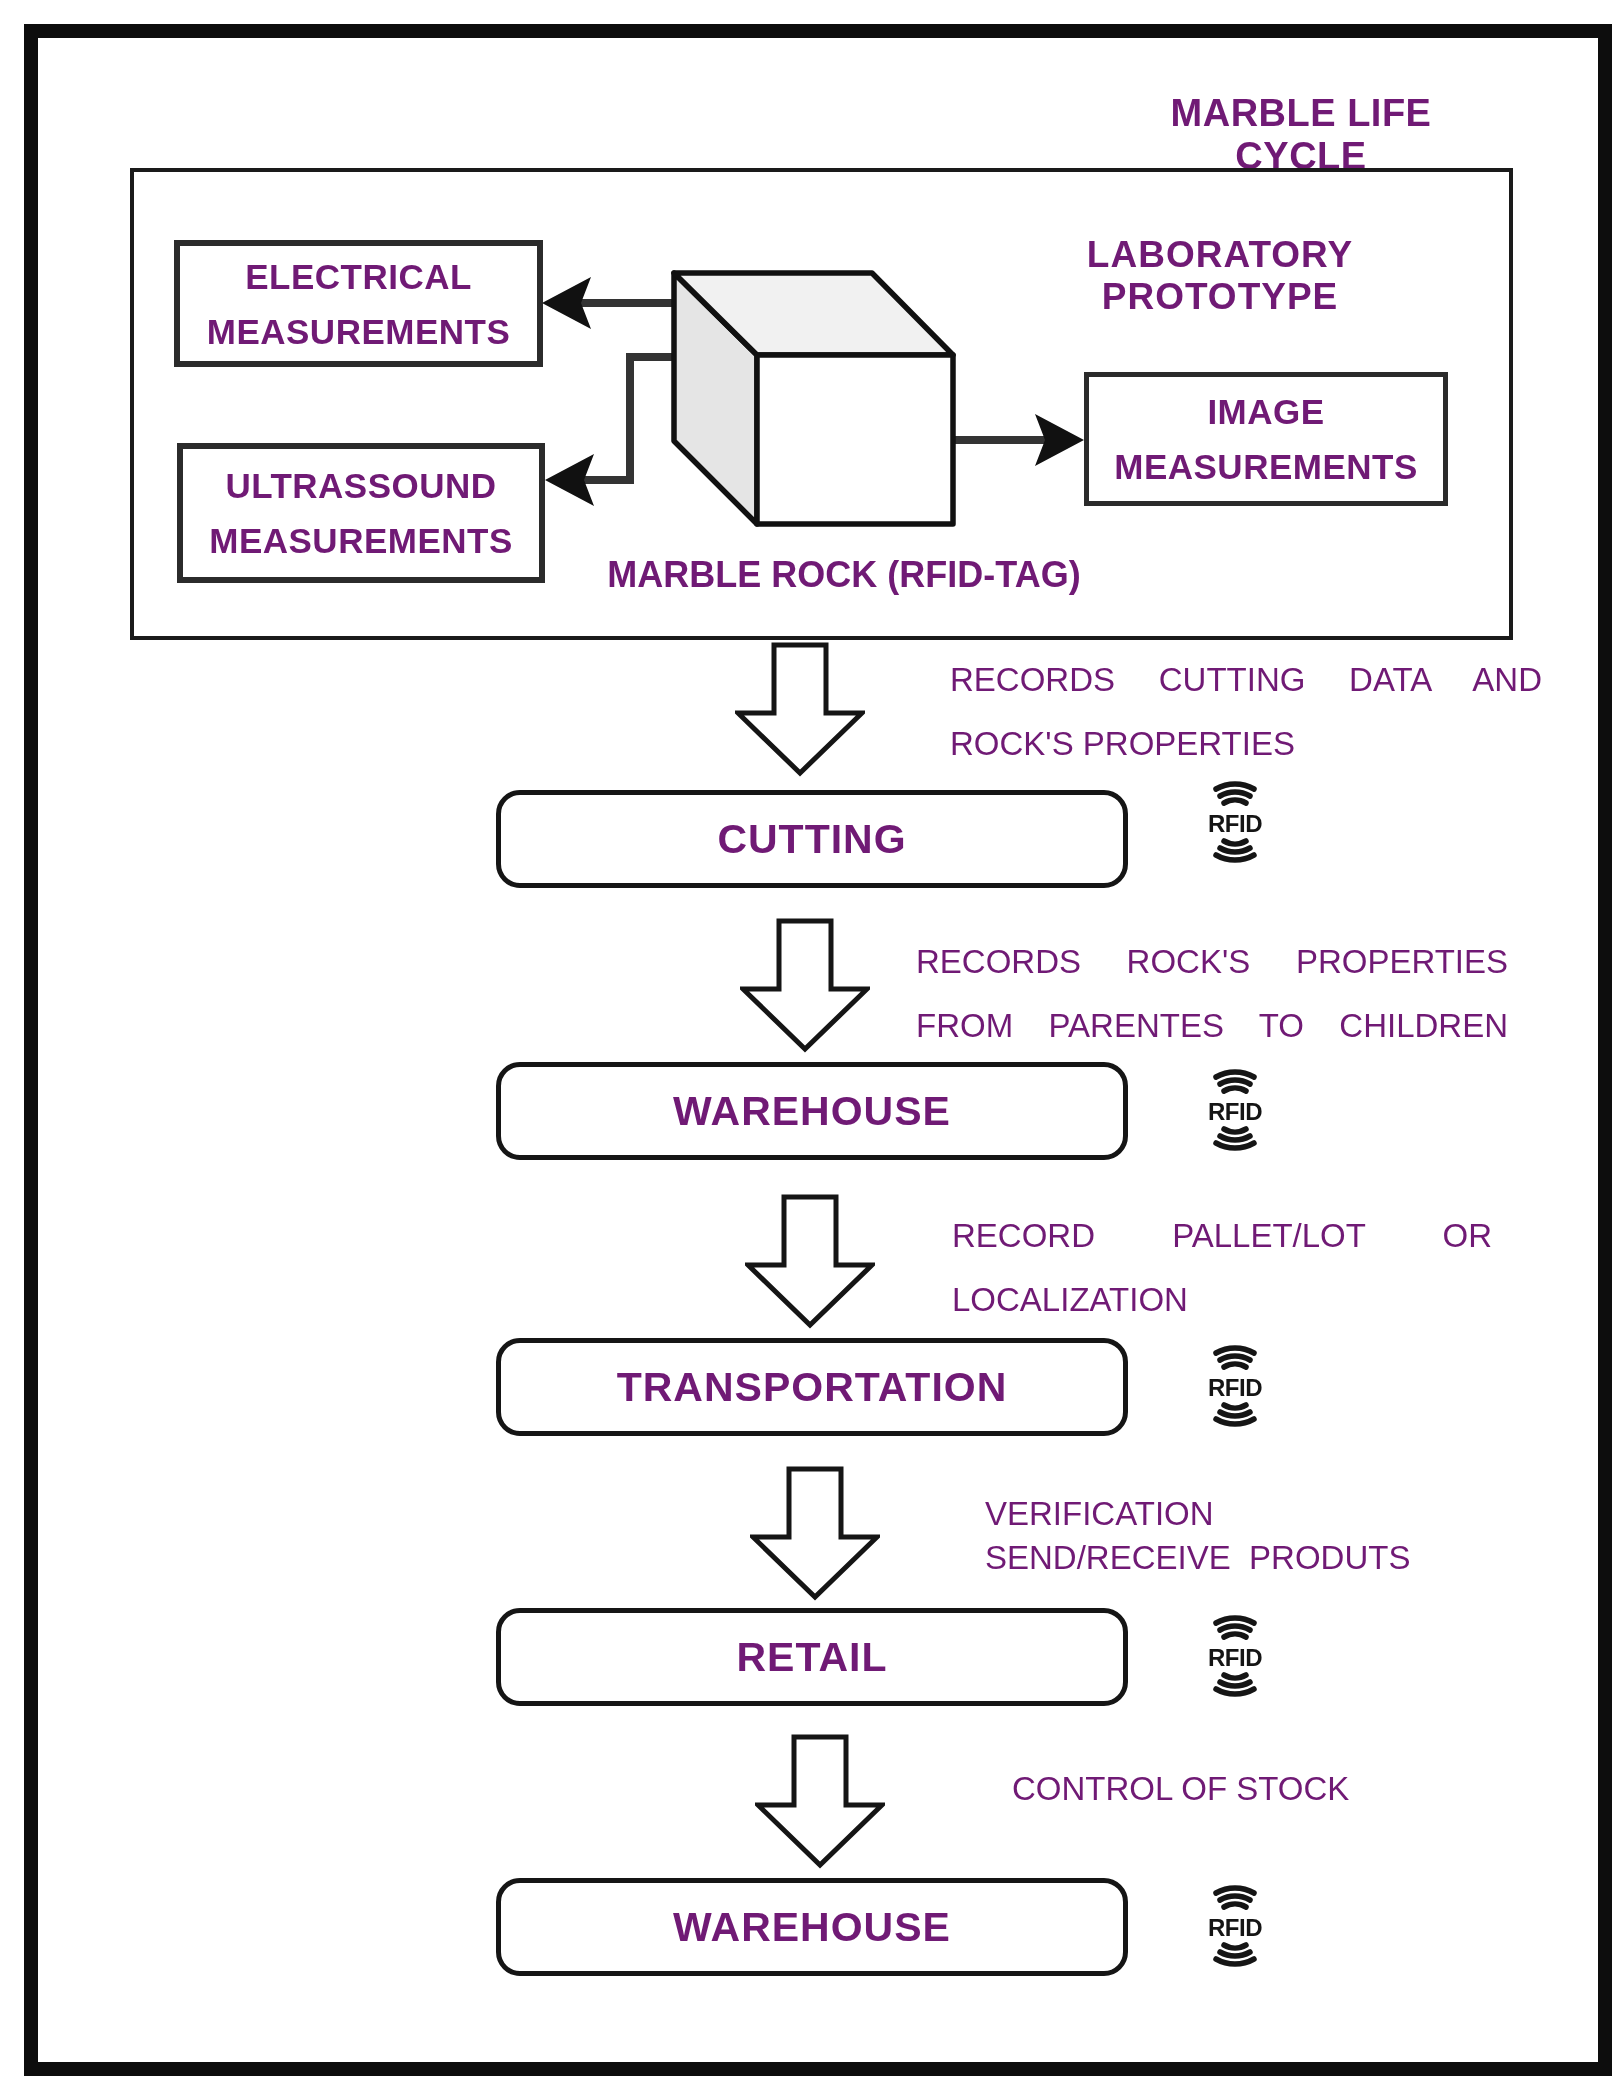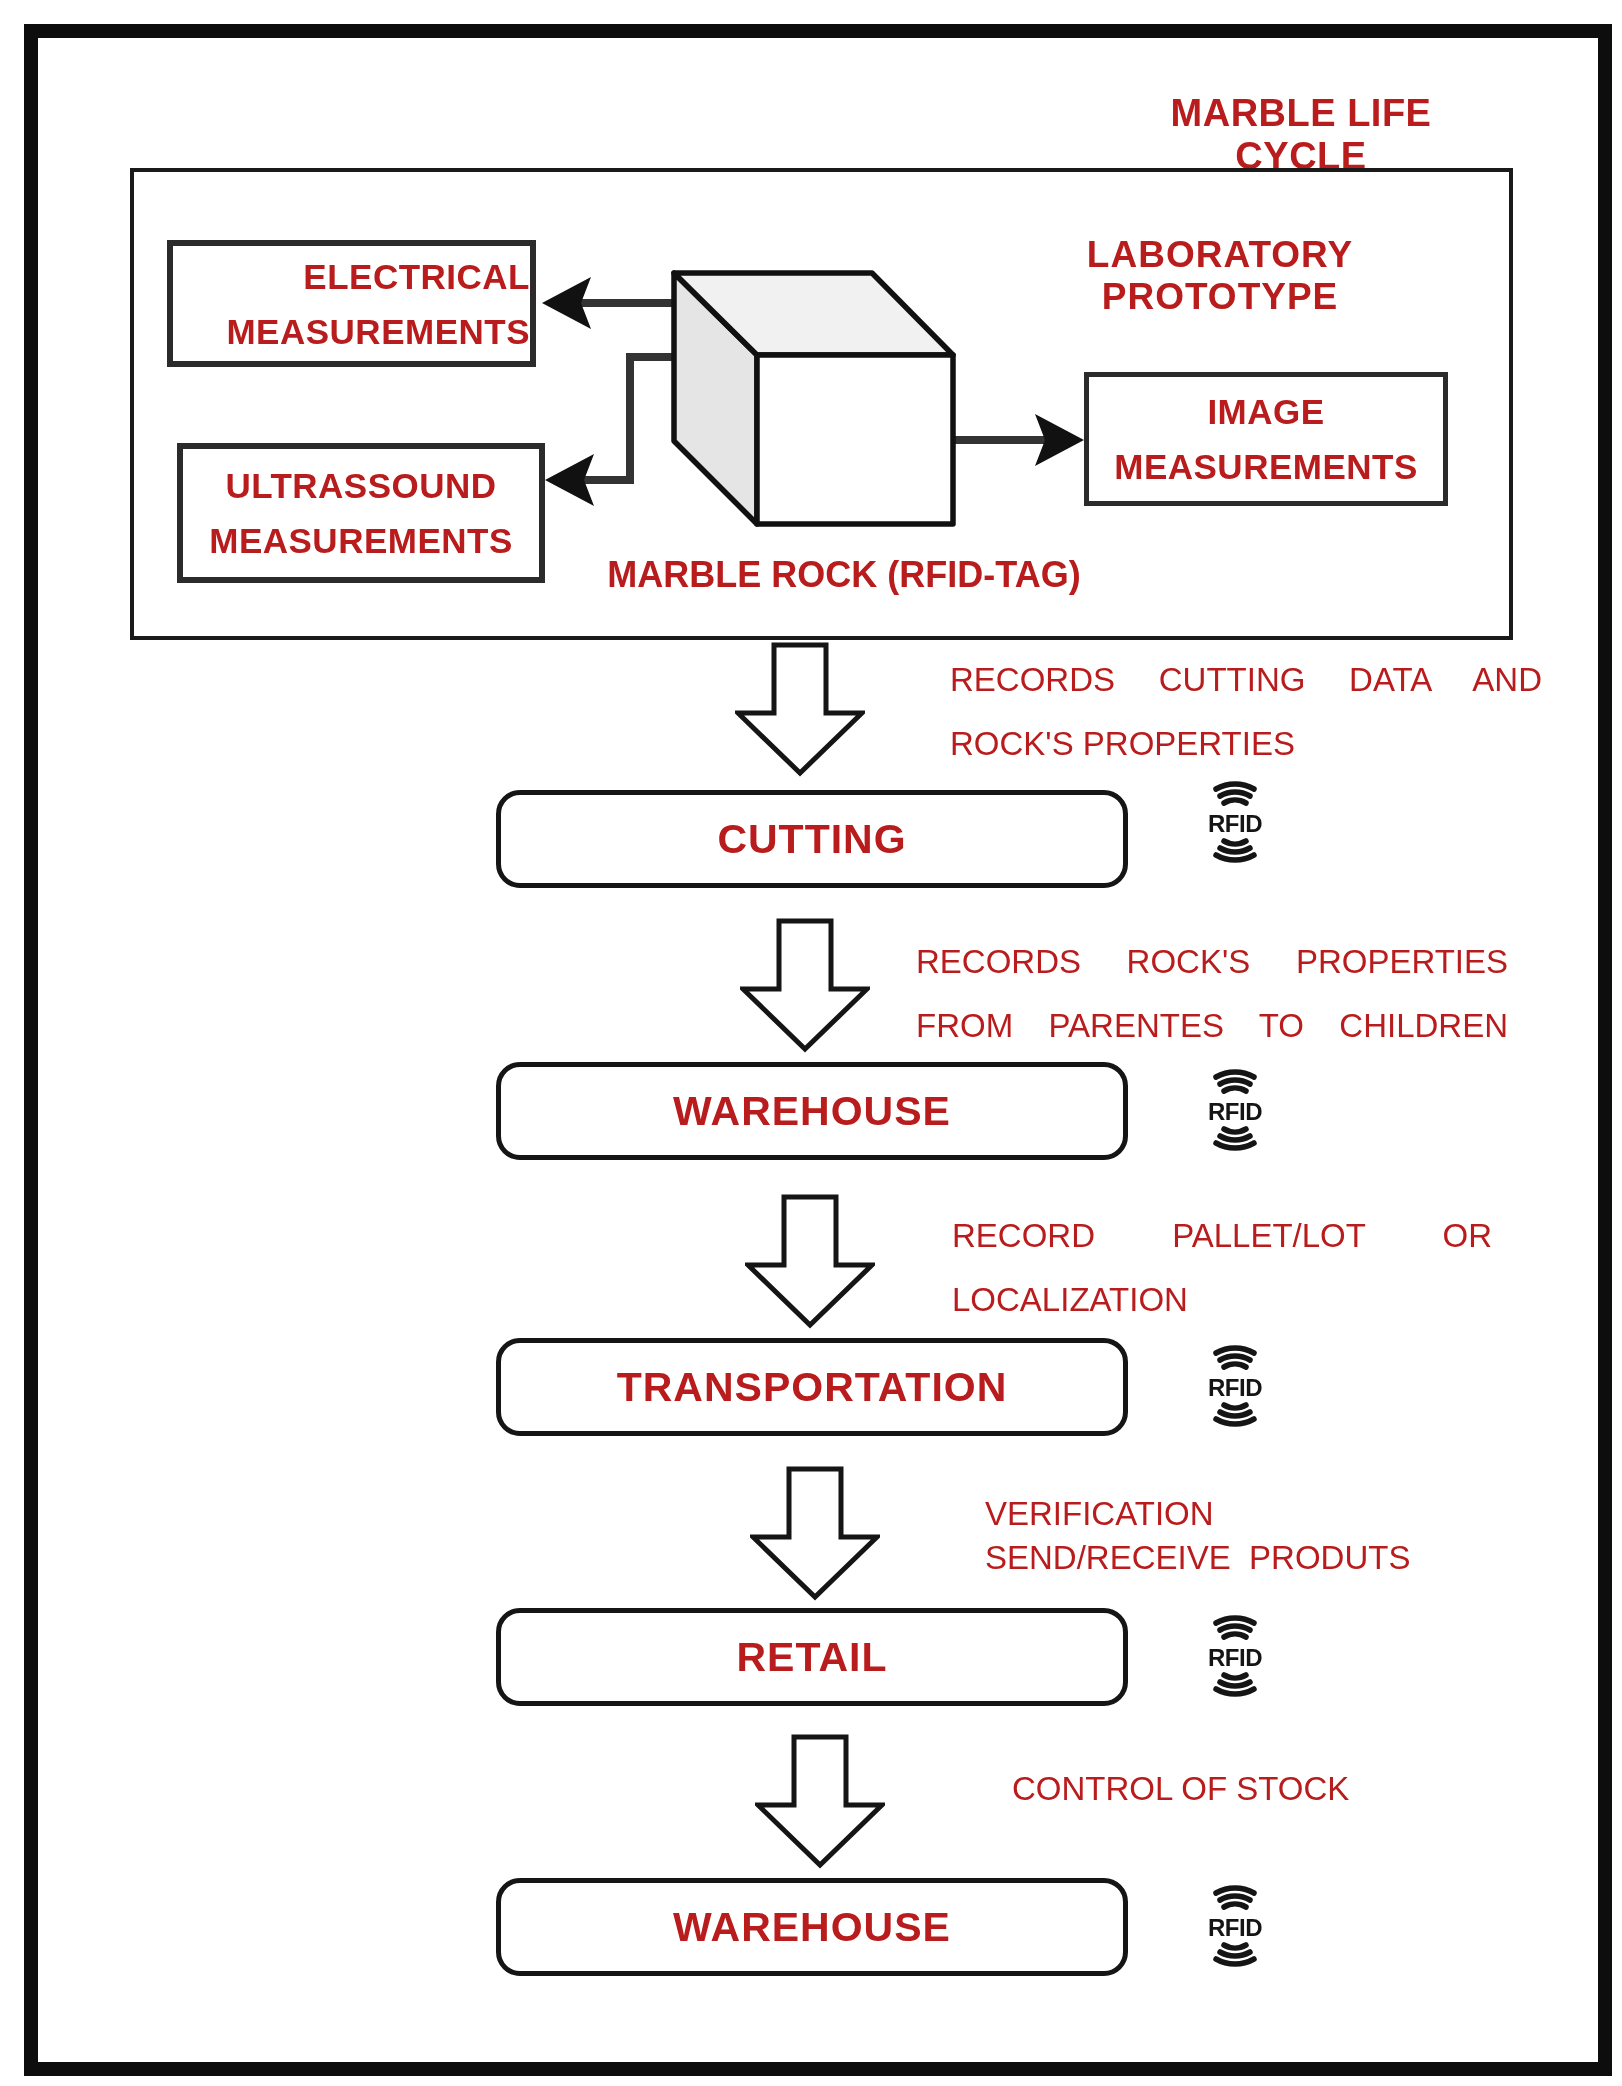--- a/index.html
+++ b/index.html
@@ -1,26 +1,26 @@
 <!DOCTYPE html>
 <html><head>
 <meta charset="utf-8">
 <style>
   html,body{margin:0;padding:0;background:#fff;}
   .canvas{
     position:relative;width:1622px;height:2086px;background:#fff;
-    font-family:"Liberation Sans",sans-serif;color:#b91c1c;overflow:hidden;
+    font-family:"Liberation Sans",sans-serif;color:#701a75;overflow:hidden;
   }
   .frame{position:absolute;left:24px;top:24px;width:1560px;height:2024px;border:14px solid #0d0d0d;}
   .abs{position:absolute;}
   .page-title{left:1100px;top:92px;width:402px;text-align:center;font-size:38px;font-weight:bold;letter-spacing:0.5px;}
   .lab-box{left:130px;top:168px;width:1375px;height:464px;border:4px solid #1a1a1a;background:#fff;}
   .lab-label{left:836px;top:62px;width:500px;text-align:center;font-size:37px;font-weight:bold;letter-spacing:1px;}
   .mbox{border:6px solid #2b2b2b;background:#fff;display:flex;flex-direction:column;justify-content:center;align-items:center;text-align:center;font-weight:bold;font-size:35px;line-height:55px;letter-spacing:0.5px;}
-  .mbox-electrical{left:33px;top:68px;width:357px;height:115px;align-items:flex-end;}
+  .mbox-electrical{left:40px;top:68px;width:357px;height:115px;}
   .mbox-ultrasound{left:43px;top:271px;width:356px;height:128px;}
   .mbox-image{left:950px;top:200px;width:354px;height:124px;border-width:5px;}
   .cube-layer{left:0;top:0;width:1367px;height:456px;pointer-events:none;}
   .cube-label{left:440px;top:382px;width:540px;text-align:center;font-size:36px;font-weight:bold;}
   .down-arrow{width:130px;height:135px;}
   .step-box{width:622px;height:88px;border:5px solid #151515;border-radius:24px;background:#fff;display:flex;align-items:center;justify-content:center;font-size:41px;font-weight:bold;letter-spacing:1px;}
   .rfid{width:100px;height:104px;}
   .rfid text{font-family:"Liberation Sans",sans-serif;font-weight:bold;font-size:24px;letter-spacing:-0.5px;fill:#151515;}
   .note{font-size:33px;font-weight:normal;line-height:64px;}
   .note-line{white-space:pre-wrap;}

